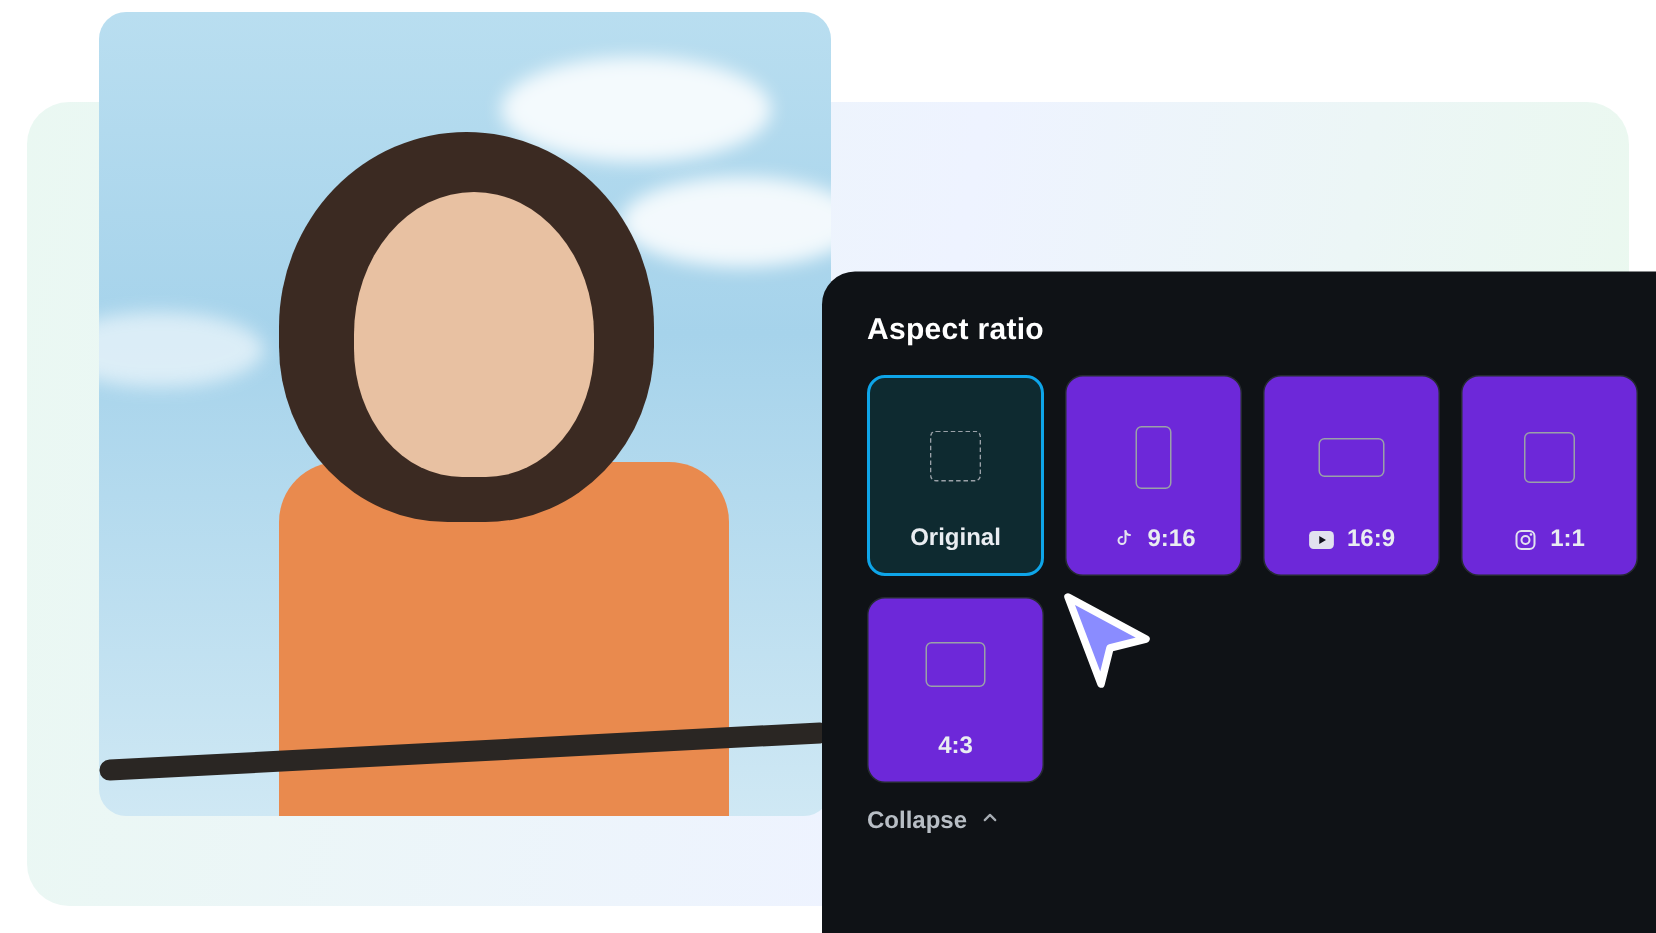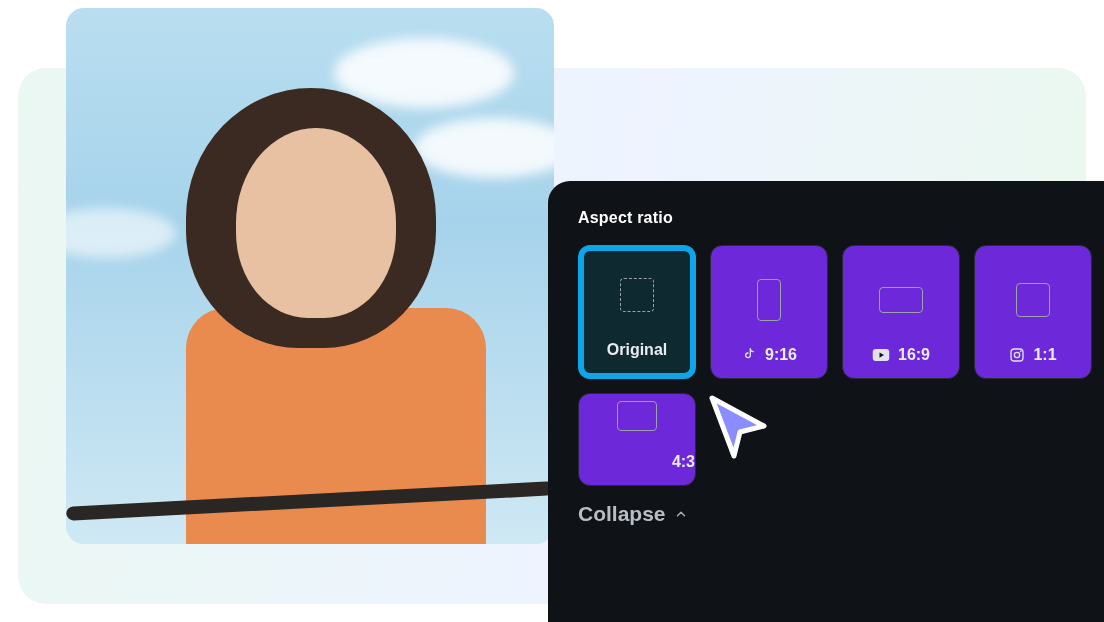--- a/index.html
+++ b/index.html
@@ -63,21 +63,21 @@
     top: 181px;
     left: 548px;
     width: 560px;
     height: 441px;
     background: #0f1216;
     border-radius: 22px 0 0 0;
     padding: 28px 30px 18px 30px;
     color: #fff;
   }
   .panel-title {
-    font-size: 16px;
+    font-size: 20px;
     font-weight: 700;
     letter-spacing: .2px;
     margin-bottom: 18px;
   }
   .grid {
     display: grid;
     grid-template-columns: repeat(4, 118px);
     gap: 14px;
   }
   .tile {
@@ -88,21 +88,21 @@
     display: flex;
     flex-direction: column;
     align-items: center;
     justify-content: flex-end;
     padding-bottom: 14px;
     gap: 16px;
     cursor: pointer;
   }
   .tile.selected {
     background: #0e2a30;
-    border: 6px solid #0ea5e9;
+    border: 2px solid #0ea5e9;
   }
   .tile .shape {
     display:flex; align-items:center; justify-content:center;
     height: 60px; width:100%;
   }
   .shape-box {
     border: 1.5px solid #9aa1a8;
     border-radius: 4px;
   }
   .shape-dashed {
@@ -113,25 +113,25 @@
     display:flex; align-items:center; gap:8px;
     font-size: 16px; font-weight:700; color:#e9edf1;
   }
   .label-row .icon { display:inline-flex; opacity:.95; }
   .row2 {
     margin-top: 14px;
     display: grid;
     grid-template-columns: repeat(4, 118px);
     gap: 14px;
   }
-  .row2 .tile { height: 93px; align-items: flex-end; }
+  .row2 .tile { height: 124px; }
   .collapse {
     margin-top: 16px;
     display:flex; align-items:center; gap:8px;
-    color:#b8bec5; font-weight:700; font-size:21px;
+    color:#b8bec5; font-weight:700; font-size:16px;
     cursor:pointer; user-select:none;
   }
   .collapse svg { opacity:.9; }
 
   
   .cursor {
     position:absolute;
     top: 388px;
     left: 700px;
     width: 78px; height: 78px;

